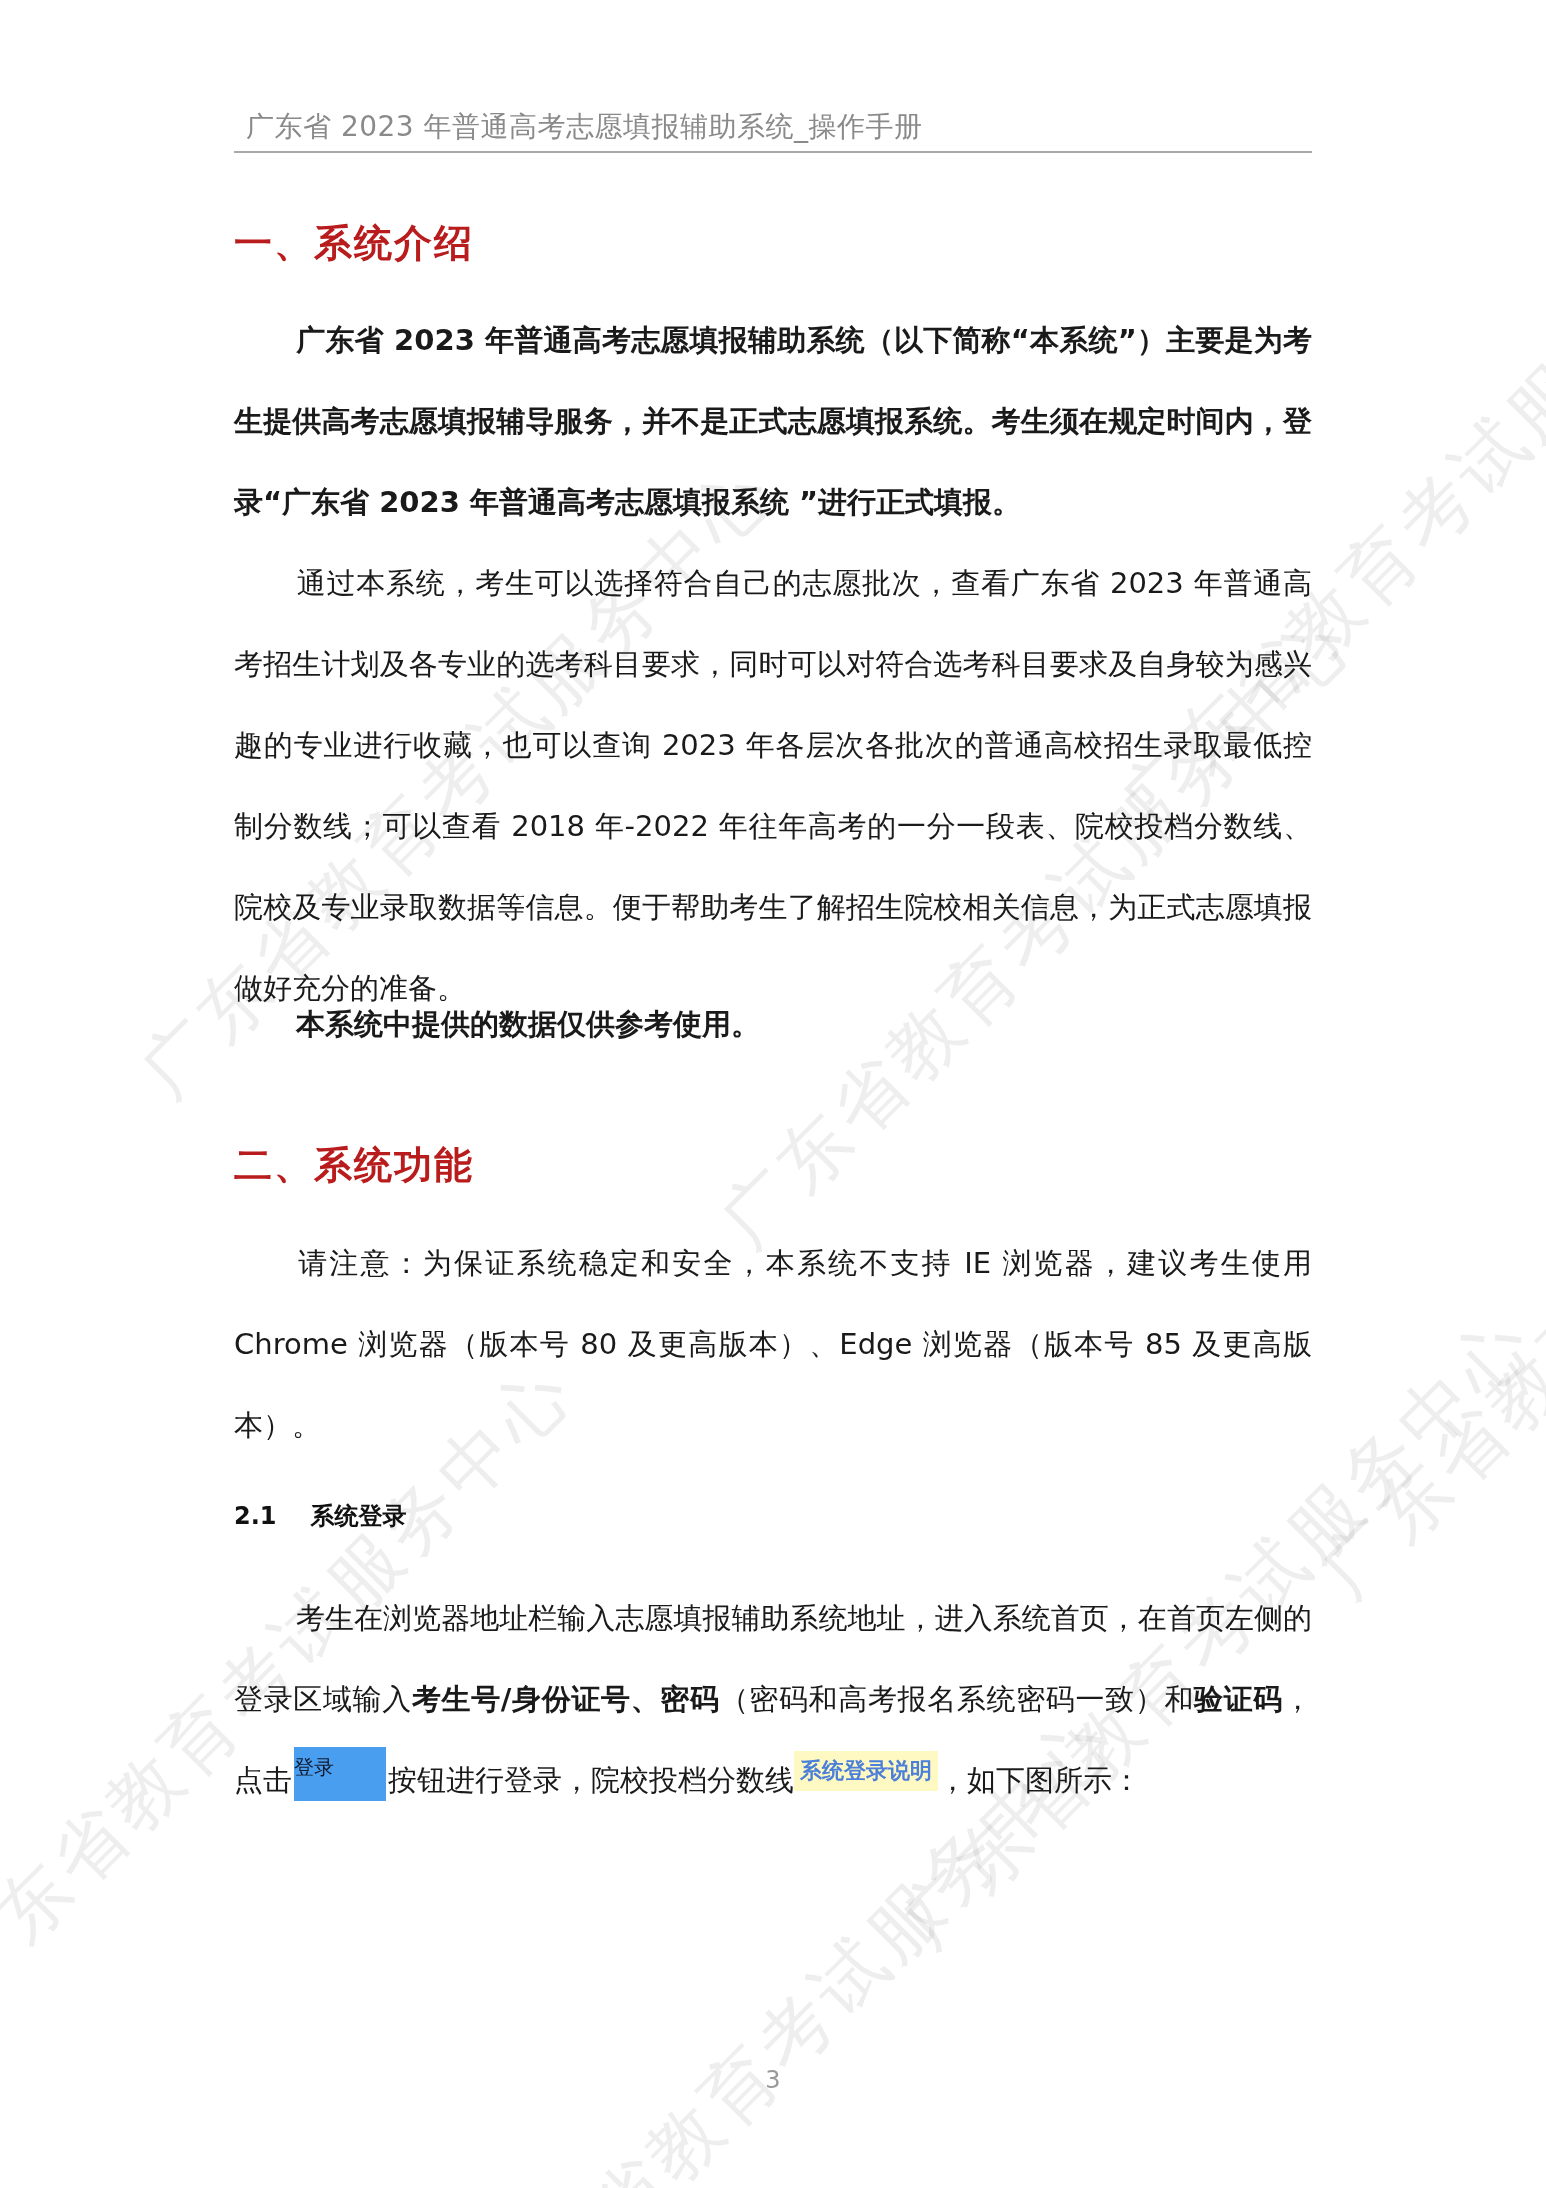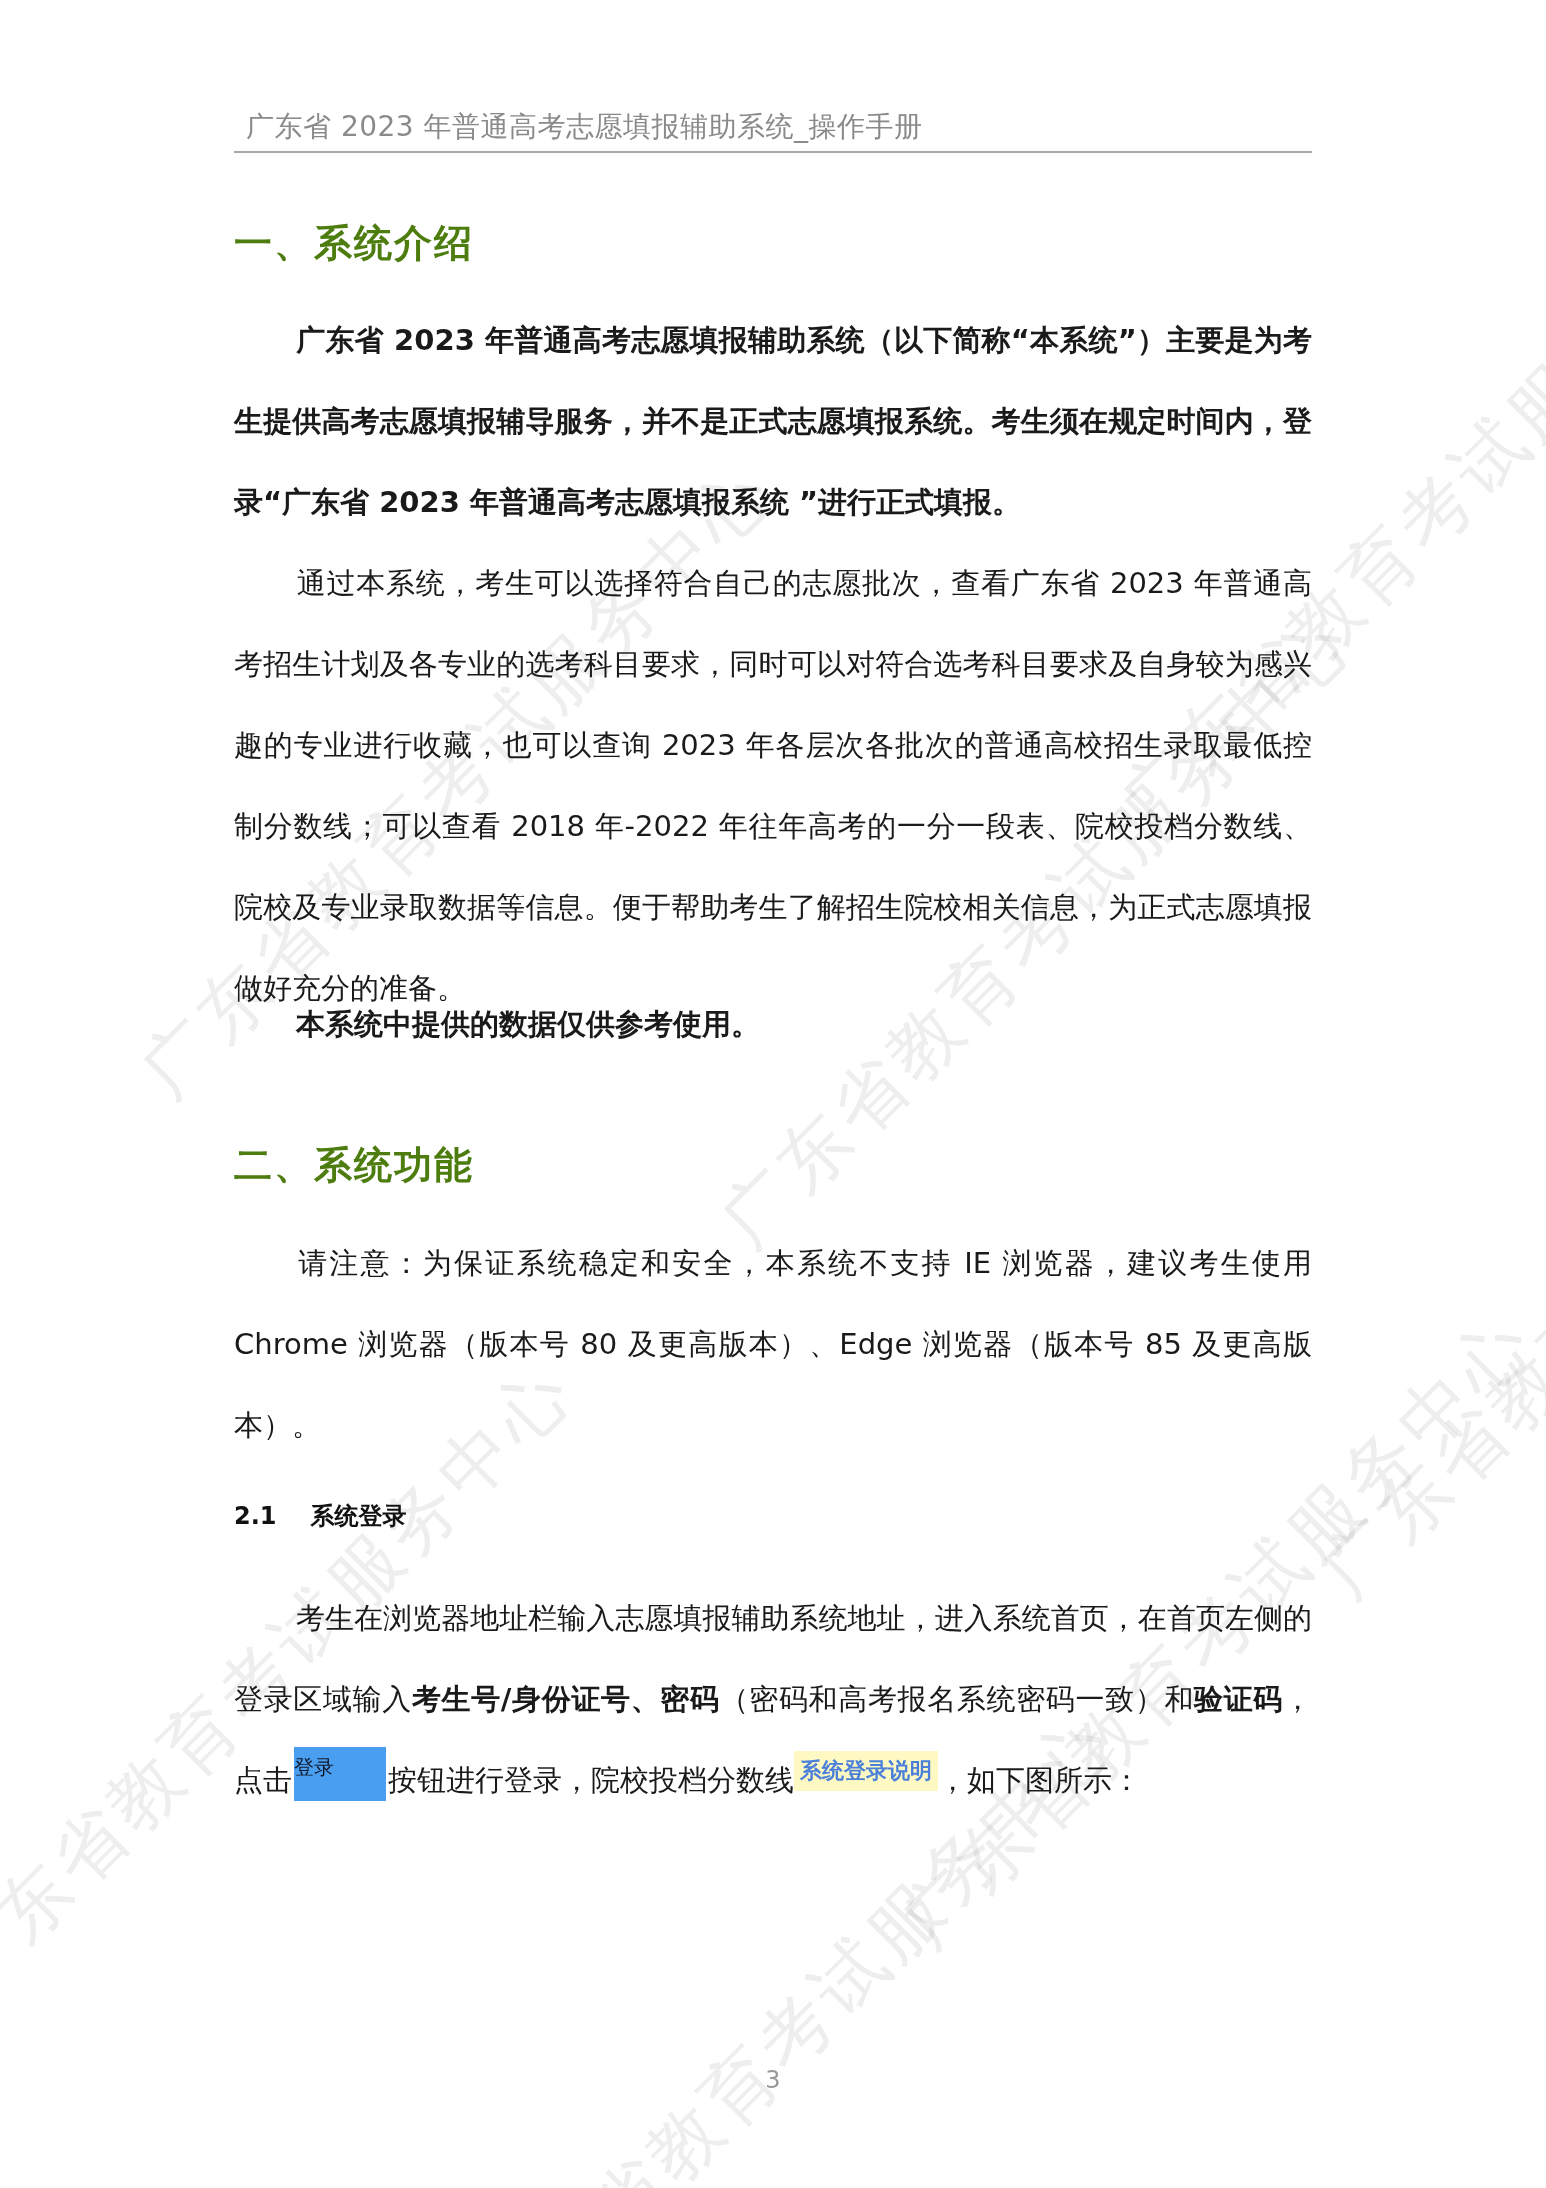--- a/index.html
+++ b/index.html
@@ -14,21 +14,21 @@
     transform: rotate(-45deg); transform-origin: left top; letter-spacing: 6px; pointer-events: none;
   }
 
   .running-header {
     position: absolute; left: 246px; top: 108px; font-size: 28px; color: #8a8a8a; letter-spacing: 0.5px;
   }
   .header-rule {
     position: absolute; left: 234px; top: 151px; width: 1078px; height: 2px; background: #a8a8a8;
   }
 
-  .h1 { position: absolute; left: 234px; font-size: 38px; font-weight: bold; color: #4d7c0f; letter-spacing: 2px; }
+  .h1 { position: absolute; left: 234px; font-size: 38px; font-weight: bold; color: #b91c1c; letter-spacing: 2px; }
   .h2 { position: absolute; left: 234px; font-size: 24px; font-weight: bold; color: #111; }
   .h2 .num { margin-right: 34px; }
 
   .para {
     position: absolute; left: 234px; width: 1078px; font-size: 29px; line-height: 81px; color: #1a1a1a;
     text-align: justify; text-align-last: left;
   }
   .para.bold { font-weight: bold; }
   .indent { display: inline-block; width: 62px; }
   b { font-weight: bold; }

